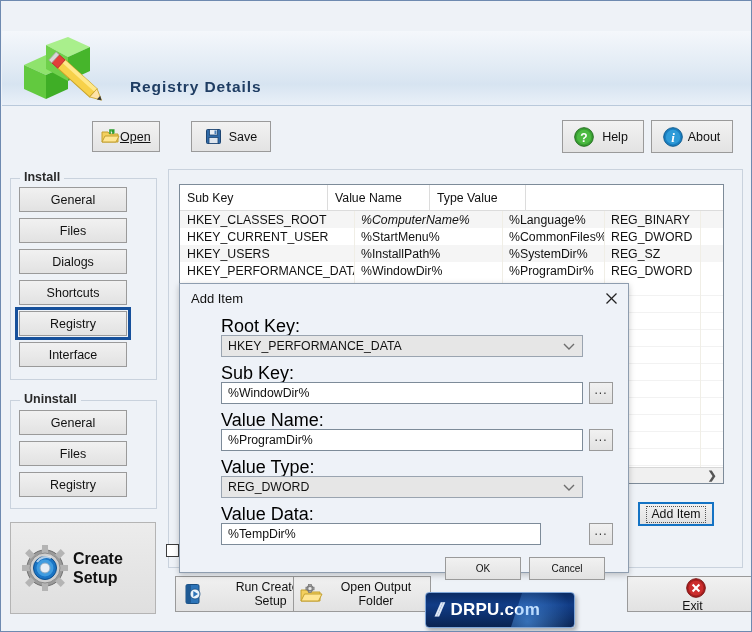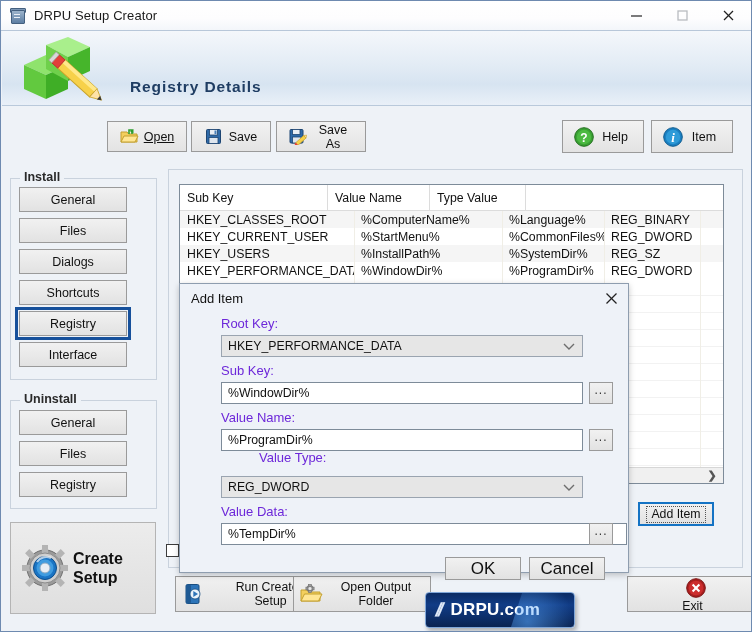--- a/index.html
+++ b/index.html
@@ -327,21 +327,21 @@
   }
   .dlg-close {
     position:absolute; right: 6px; top: 4px;
     width: 22px; height: 20px;
     display:flex; align-items:center; justify-content:center;
     cursor: default;
   }
   .dlg-body { position:absolute; left: 0; top: 30px; width: 100%; }
   .fld-label {
     position:absolute;
-    font-size: 13px; color:#6d28d9;text-align:right;
+    font-size: 18px; color:#000000;text-align:right;
   }
   .fld-input {
     position:absolute;
     height: 22px;
     background:#ffffff;
     border: 1px solid #7d8b99;
     box-sizing:border-box;
     font-size: 12.3px; color:#111;
     display:flex; align-items:center;
     padding-left: 6px;
@@ -374,56 +374,30 @@
     letter-spacing: 1px;
     line-height: 7px;
     padding-bottom: 6px;
   }
   .dlgbtn {
     position:absolute;
     width: 76px; height: 23px;
     background: linear-gradient(to bottom,#f1f1f1,#e2e2e2);
     border: 1px solid #9a9a9a;
     box-sizing:border-box;
-    font-size: 17px; color:#111;
+    font-size: 10px; color:#111;
     display:flex; align-items:center; justify-content:center;
     cursor: default;
   }
 </style>
 </head>
 <body>
 
 <div id="app">
 
-  <div class="titlebar">
-    <div class="title-icon">
-      <div class="lid"></div>
-      <div class="bodyb"></div>
-      <div class="slit"></div>
-    </div>
-    <div class="title-text">DRPU Setup Creator</div>
-    <div class="win-btns">
-      <div class="win-btn">
-        <svg width="13" height="13" viewBox="0 0 13 13">
-            <line x1="1" y1="7" x2="12" y2="7" stroke="#333" stroke-width="1.3"></line>
-          </svg>
-      </div>
-      <div class="win-btn">
-        <svg width="13" height="13" viewBox="0 0 13 13">
-            <rect x="2" y="2" width="9" height="9" fill="none" stroke="#b9bcc0" stroke-width="1.3"></rect>
-          </svg>
-      </div>
-      <div class="win-btn">
-        <svg width="15" height="15" viewBox="0 0 15 15">
-            <line x1="3" y1="3" x2="12" y2="12" stroke="#222" stroke-width="1.3"></line>
-            <line x1="12" y1="3" x2="3" y2="12" stroke="#222" stroke-width="1.3"></line>
-          </svg>
-      </div>
-    </div>
-  </div>
 
   <div class="banner">
     <div class="banner-icon">
       <svg width="96" height="70" viewBox="0 0 96 70">
 
         <polygon points="8,28 30,18 52,28 30,38" fill="#8fe36d"></polygon>
         <polygon points="8,28 30,38 30,62 8,52" fill="#62c93f"></polygon>
         <polygon points="30,38 52,28 52,52 30,62" fill="#3fae26"></polygon>
 
         <polygon points="30,8 52,0 74,10 52,20" fill="#a9ef8c"></polygon>
@@ -439,21 +413,21 @@
           <rect x="29" y="36" width="4" height="11" fill="#d8d8d8" stroke="#a9a9a9" stroke-width=".8"></rect>
         </g>
       </svg>
     </div>
     <div class="banner-title">Registry Details</div>
   </div>
 
   <div class="toolbar">
 
 
-    <div class="tbtn" style="left:106px; width:80px;text-decoration:underline;">
+    <div class="tbtn" style="left:91px; width:68px;text-decoration:underline;">
       <span class="ico">
         <svg width="19" height="17" viewBox="0 0 19 17">
           <path d="M1 4 L7 4 L8.6 6 L17 6 L17 14 L1 14 Z" fill="#f3cf5e" stroke="#c3a02f" stroke-width="1"></path>
           <path d="M1 14 L4 8 L18 8 L15 14 Z" fill="#ffe694" stroke="#c3a02f" stroke-width="1"></path>
           <path d="M9 6 L9 2 L12 2 L12 6" fill="none" stroke="#2e9e2e" stroke-width="1.6"></path>
           <polygon points="13.5,1 10,3.2 13.5,5.4" fill="#2e9e2e"></polygon>
         </svg>
       </span>
       <span class="lbl">Open</span>
     </div>
@@ -463,56 +437,41 @@
         <svg width="17" height="17" viewBox="0 0 17 17">
           <rect x="1.5" y="1.5" width="14" height="14" rx="1" fill="#2f6aa8" stroke="#1d4572" stroke-width="1"></rect>
           <rect x="4.5" y="1.5" width="8" height="5.5" fill="#e9eef4" stroke="#1d4572" stroke-width=".8"></rect>
           <rect x="9.5" y="2.5" width="2" height="3.5" fill="#4a80b8"></rect>
           <rect x="4" y="9.5" width="9" height="6" fill="#dfe6ee" stroke="#1d4572" stroke-width=".8"></rect>
         </svg>
       </span>
       <span class="lbl">Save</span>
     </div>
 
-    <div class="tbtn" style="left:275px; width:90px;">
-      <span class="ico">
-        <svg width="18" height="17" viewBox="0 0 18 17">
-          <rect x="1" y="1.5" width="13" height="13.5" rx="1" fill="#2f6aa8" stroke="#1d4572" stroke-width="1"></rect>
-          <rect x="3.5" y="1.5" width="7.5" height="5" fill="#e9eef4" stroke="#1d4572" stroke-width=".8"></rect>
-          <rect x="3.5" y="9" width="8.5" height="6" fill="#dfe6ee" stroke="#1d4572" stroke-width=".8"></rect>
-          <g transform="rotate(-42 12 12)">
-            <rect x="6" y="10.5" width="11" height="3.4" fill="#f7d14a" stroke="#c9a42c" stroke-width=".7"></rect>
-            <polygon points="17,10.5 19.4,12.2 17,13.9" fill="#ffe3a8" stroke="#c9a42c" stroke-width=".6"></polygon>
-            <rect x="4.4" y="10.5" width="2" height="3.4" fill="#e2413a"></rect>
-          </g>
-        </svg>
-      </span>
-      <span class="lbl">Save As</span>
-    </div>
 
     <div class="tbtn" style="left:561px; width:82px; top:13px; height:33px;">
       <span class="ico">
         <svg width="22" height="22" viewBox="0 0 22 22">
           <circle cx="11" cy="11" r="9.3" fill="#3aa033" stroke="#23701e" stroke-width="1"></circle>
           <circle cx="11" cy="11" r="7.2" fill="#4cba41"></circle>
           <text x="11" y="15.6" font-family="Liberation Sans, sans-serif" font-size="12" font-weight="bold" fill="#ffffff" text-anchor="middle">?</text>
         </svg>
       </span>
       <span class="lbl">Help</span>
     </div>
 
     <div class="tbtn" style="left:650px; width:82px; top:13px; height:33px;">
       <span class="ico">
         <svg width="22" height="22" viewBox="0 0 22 22">
           <circle cx="11" cy="11" r="9.3" fill="#1a7fc1" stroke="#115d90" stroke-width="1"></circle>
           <circle cx="11" cy="11" r="7.2" fill="#2e9bd8"></circle>
           <text x="11" y="15.8" font-family="Liberation Serif, serif" font-size="13" font-style="italic" font-weight="bold" fill="#ffffff" text-anchor="middle">i</text>
         </svg>
       </span>
-      <span class="lbl">Item</span>
+      <span class="lbl">About</span>
     </div>
   </div>
 
   <div class="group" style="left:9px; top:177px; width:147px; height:202px;">
     <div class="group-title">Install</div>
   </div>
   <div class="navbtn" style="top:186px;">
       <span>General</span>
     </div>
   <div class="navbtn" style="top:217px;">
@@ -578,21 +537,21 @@
   <div class="grid">
     <div class="grid-head">
       <div class="th" style="width:148px;">Sub Key</div>
       <div class="th" style="width:102px;">Value Name</div>
       <div class="th" style="width:96px;">Type Value</div>
       <div class="th" style="flex:1;border-right:none;"></div>
     </div>
 
     <div class="grid-row alt">
       <div class="td" style="width:174px;">HKEY_CLASSES_ROOT</div>
-      <div class="td" style="width:148px;">%ComputerName%</div>
+      <div class="td" style="width:148px;font-style:italic;">%ComputerName%</div>
       <div class="td" style="width:102px;">%Language%</div>
       <div class="td" style="width:96px;">REG_BINARY</div>
     </div>
     <div class="grid-row">
       <div class="td" style="width:174px;">HKEY_CURRENT_USER</div>
       <div class="td" style="width:148px;">%StartMenu%</div>
       <div class="td" style="width:102px;">%CommonFiles%</div>
       <div class="td" style="width:96px;">REG_DWORD</div>
     </div>
     <div class="grid-row alt">
@@ -719,32 +678,32 @@
         <span>%WindowDir%</span>
       </div>
       <div class="browse" style="left:409px; top:68px;">...</div>
 
       <div class="fld-label" style="left:41px; top:96px;">Value Name:</div>
       <div class="fld-input" style="left:41px; top:115px; width:362px;">
         <span>%ProgramDir%</span>
       </div>
       <div class="browse" style="left:409px; top:115px;">...</div>
 
-      <div class="fld-label" style="left:41px; top:136px;margin-left:38px;">Value Type:</div>
+      <div class="fld-label" style="left:41px; top:143px;">Value Type:</div>
       <div class="fld-combo" style="left:41px; top:162px; width:362px;">
         <span>REG_DWORD</span>
         <span class="carat">
           <svg width="12" height="9" viewBox="0 0 12 9">
               <polyline points="1,2 6,7 11,2" fill="none" stroke="#6e6e6e" stroke-width="1.4"></polyline>
             </svg>
         </span>
       </div>
 
       <div class="fld-label" style="left:41px; top:190px;">Value Data:</div>
-      <div class="fld-input" style="left:41px; top:209px; width:406px;">
+      <div class="fld-input" style="left:41px; top:209px; width:320px;">
         <span>%TempDir%</span>
       </div>
       <div class="browse" style="left:409px; top:209px;">...</div>
 
       <div class="dlgbtn" style="left:265px; top:243px;">OK</div>
       <div class="dlgbtn" style="left:349px; top:243px;">Cancel</div>
     </div>
   </div>
 
 </div>

